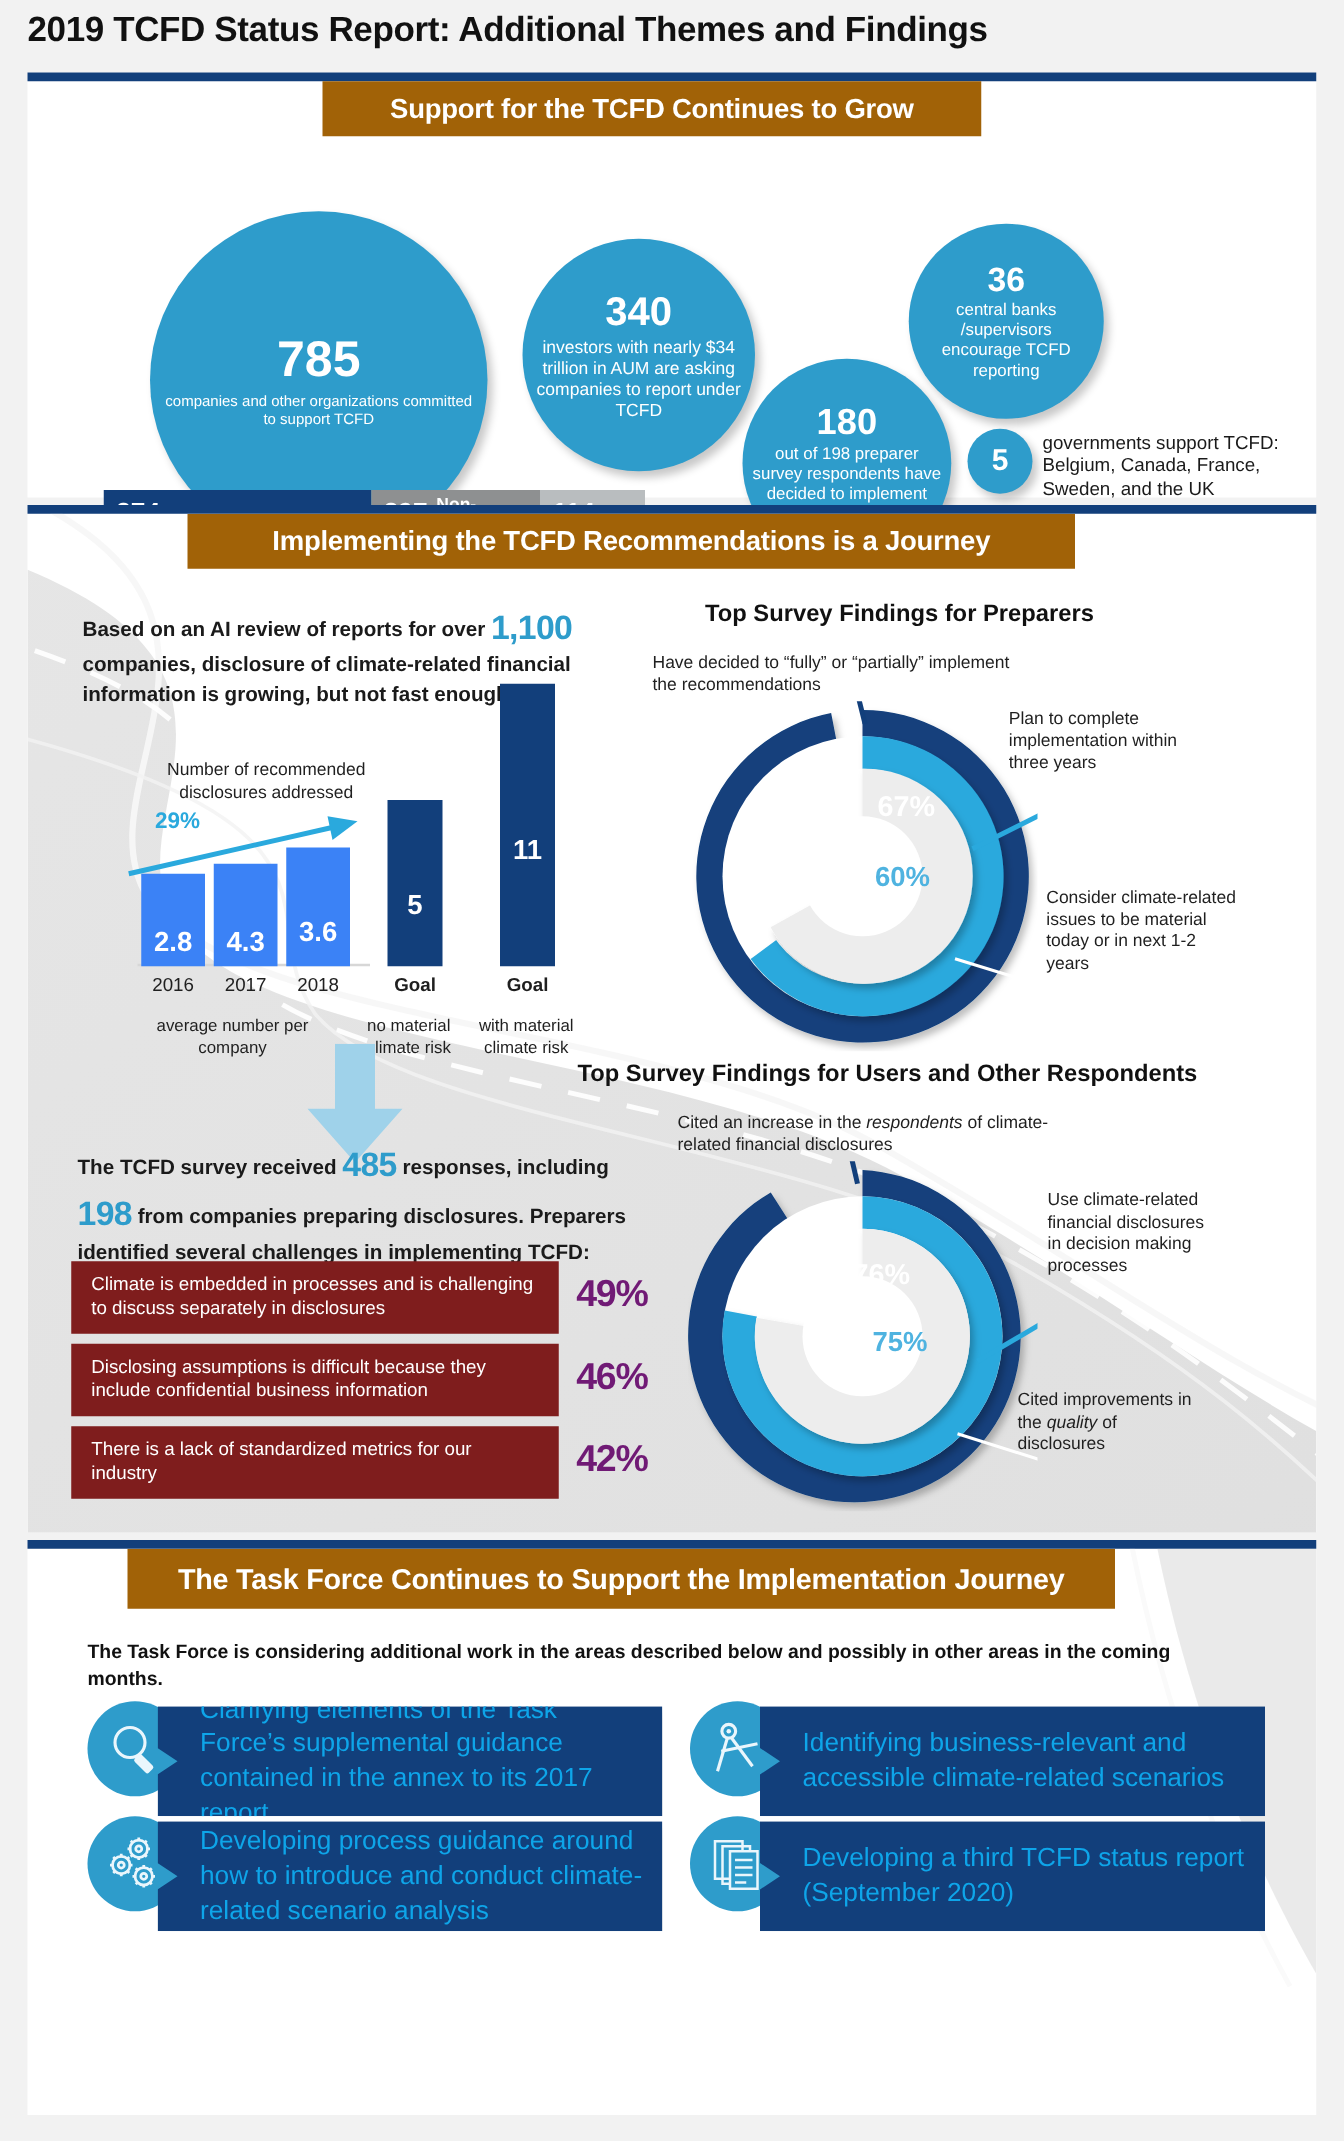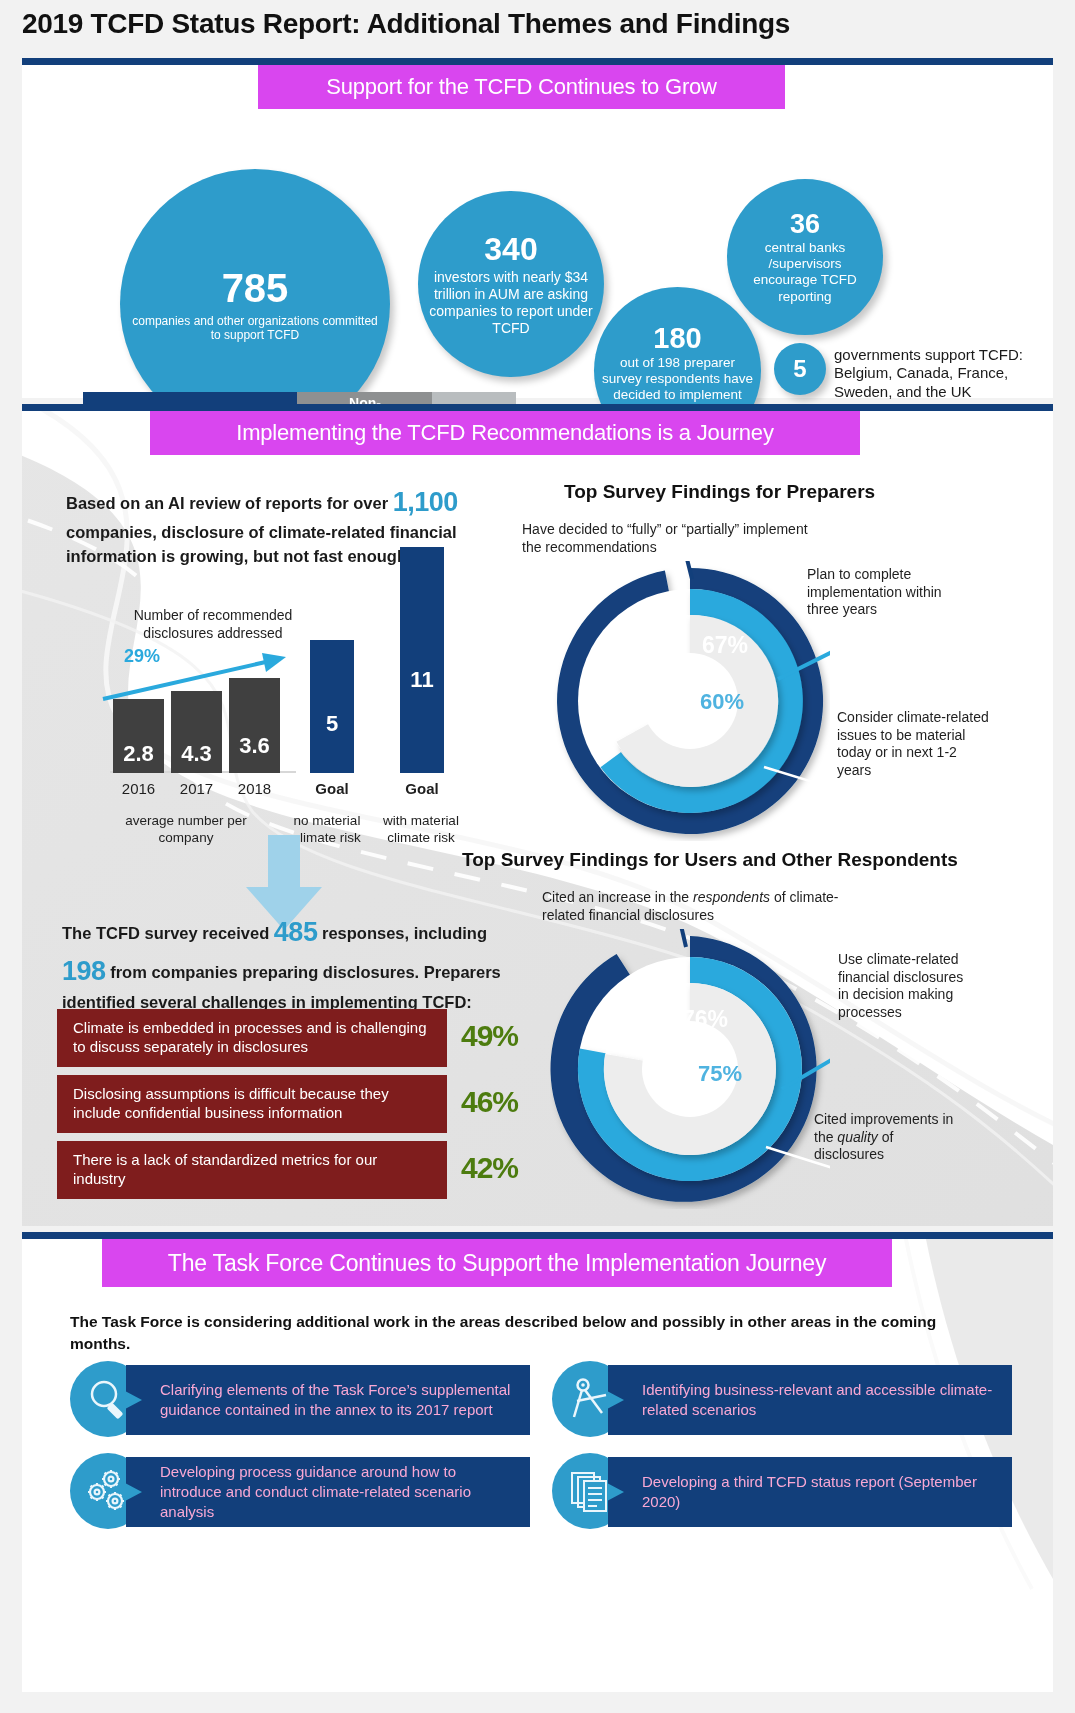--- a/index.html
+++ b/index.html
@@ -33,23 +33,23 @@
   #panel-journey { left: 22px; top: 404px; width: 1031px; height: 822px; overflow: hidden; }
   #panel-taskforce { left: 22px; top: 1232px; width: 1031px; height: 460px; overflow: hidden; }
 
   
   .road-bg { position: absolute; inset: 0; overflow: hidden; pointer-events: none; }
   .road-bg svg { position: absolute; left: 0; top: 0; }
 
   
   .sec-head {
     position: absolute;
-    background: #d946ef;
+    background: #a16207;
     color: #fff;
-    font-weight: normal;
+    font-weight: bold;
     display: flex; align-items: center; justify-content: center;
     white-space: nowrap;
     letter-spacing: -0.2px;
   }
   #head-support { left: 236px; top: 0px; width: 527px; height: 44px; font-size: 22px; }
   #head-journey { left: 128px; top: 0px; width: 710px; height: 44px; font-size: 22px; }
   #head-taskforce { left: 80px; top: 0px; width: 790px; height: 48px; font-size: 23px; }
 
   
   .bubble {
@@ -106,21 +106,21 @@
   .big-blue { color: #2e9ccb; font-size: 27px; font-weight: bold; vertical-align: -2px; letter-spacing: -0.5px; }
 
   .chart-label {
     position: absolute; left: 76px; top: 196px; width: 230px;
     font-size: 14px; color: #1f1f1f; text-align: center; line-height: 1.25;
   }
 
   .barchart { position: absolute; left: 60px; top: 150px; width: 400px; height: 240px; }
   .bar { position: absolute; bottom: 28px; }
   .bar .val { position: absolute; width: 100%; text-align: center; color: #fff; font-weight: bold; }
-  .bar.light { background: #404040; }
+  .bar.light { background: #3b82f6; }
   .bar.dark { background: #123f7b; }
   .axis-line { position: absolute; left: 28px; bottom: 28px; width: 186px; height: 2px; background: #d7d7d7; }
   .tick {
     position: absolute; bottom: 4px; text-align: center; font-size: 15px; color: #1f1f1f;
   }
   .tick.bold { font-weight: bold; }
   .sublabel { position: absolute; font-size: 13.5px; color: #1f1f1f; text-align: center; line-height: 1.25; }
 
   .growth-arrow { position: absolute; left: 78px; top: 240px; width: 190px; height: 52px; }
   .growth-pct { position: absolute; left: 102px; top: 235px; font-size: 18px; font-weight: bold; color: #2aa9dd; }
@@ -133,21 +133,21 @@
   }
 
   .challenge { position: absolute; left: 35px; width: 462px; height: 58px; }
   .challenge .box {
     position: absolute; left: 0; top: 0; width: 390px; height: 58px;
     background: #7f1d1d; color: #fff; font-size: 15px; line-height: 1.25;
     display: flex; align-items: center; padding: 0 16px;
   }
   .challenge .pct {
     position: absolute; left: 404px; top: 10px;
-    font-size: 30px; font-weight: bold; color: #4d7c0f; letter-spacing: -1px;
+    font-size: 30px; font-weight: bold; color: #701a75; letter-spacing: -1px;
   }
   #ch0 { top: 598px; }
   #ch1 { top: 664px; }
   #ch2 { top: 730px; }
 
   
   .donut-title {
     position: absolute; font-weight: bold; color: #111; font-size: 19px; white-space: nowrap;
   }
   #dt-prep { left: 542px; top: 70px; }
@@ -161,22 +161,22 @@
     position: absolute; left: 48px; top: 72px; width: 900px;
     font-size: 15.5px; font-weight: bold; color: #111; line-height: 1.4;
   }
   .tf-item { position: absolute; width: 460px; height: 84px; }
   .tf-icon {
     position: absolute; left: 0; top: 0; width: 76px; height: 76px;
     border-radius: 50%; background: #2e9ccb;
     display: flex; align-items: center; justify-content: center;
   }
   .tf-box {
-    position: absolute; left: 56px; top: 4px; width: 404px; height: 70px;
-    background: #123f7b; color: #f9a8d4; font-size: 15px; line-height: 1.32;
+    position: absolute; left: 56px; top: 4px; width: 404px; height: 88px;
+    background: #123f7b; color: #0ea5e9; font-size: 21px; line-height: 1.32;
     display: flex; align-items: center; padding: 0 14px 0 34px;
     clip-path: polygon(0 0, 100% 0, 100% 100%, 0 100%, 0 62%, 16px 50%, 0 38%);
     box-shadow: 4px 5px 6px rgba(0,0,0,0.2);
   }
   #tf0 { left: 48px; top: 122px; }
   #tf1 { left: 530px; top: 122px; }
   #tf2 { left: 48px; top: 214px; }
   #tf3 { left: 530px; top: 214px; }
   .em-i { font-style: italic; }
 </style>

